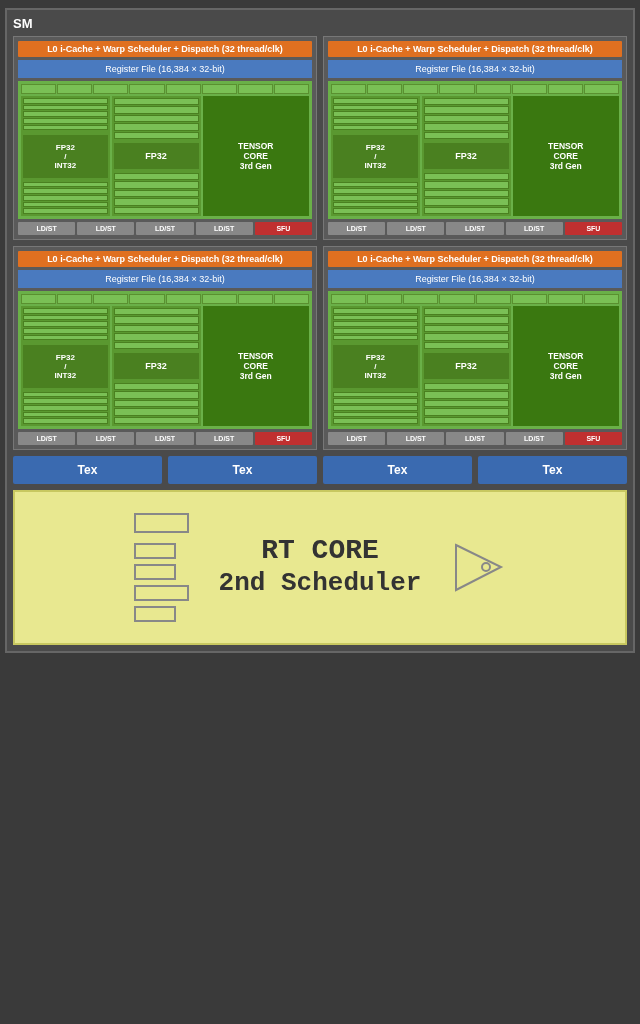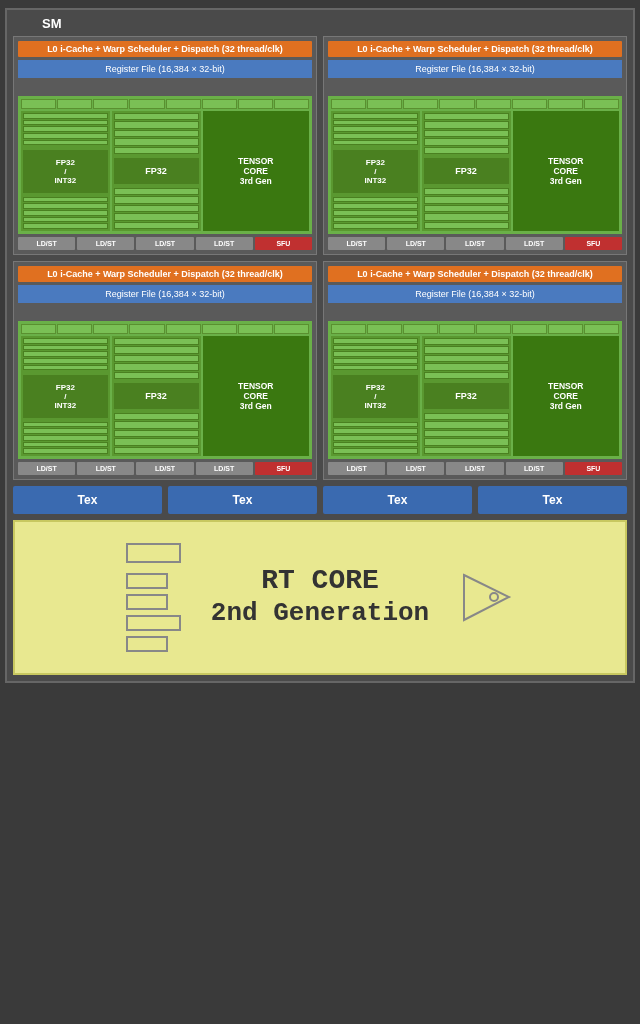--- a/index.html
+++ b/index.html
@@ -15,21 +15,20 @@
       margin: 8px auto;
       background: #4a4a4a;
       border: 2px solid #666;
       padding: 6px;
     }
     .sm-label {
       color: #fff;
       font-size: 13px;
       font-weight: bold;
       margin-bottom: 5px;
-      margin-left: 29px;
     }
     .quad-grid {
       display: grid;
       grid-template-columns: 1fr 1fr;
       gap: 6px;
       margin-bottom: 6px;
     }
     .sub-sm {
       background: #5a5a5a;
       border: 1px solid #777;
@@ -44,21 +43,21 @@
       padding: 3px 4px;
       margin-bottom: 3px;
       border-radius: 1px;
     }
     .reg-file {
       background: #4a7abf;
       color: #fff;
       font-size: 9px;
       text-align: center;
       padding: 4px;
-      margin-bottom: 18px;
+      margin-bottom: 3px;
     }
     .bottom-units {
       display: grid;
       grid-template-columns: 1fr 1fr 1fr 1fr 1fr;
       gap: 2px;
       margin-top: 2px;
     }
     .ldst-unit {
       background: #888;
       color: #fff;
@@ -397,21 +396,21 @@
       </div>
       <div style="display:flex; gap:5px; flex-direction:column; margin-top:4px;">
         <div style="border:2px solid #888; width:42px; height:16px;"></div>
         <div style="border:2px solid #888; width:42px; height:16px;"></div>
         <div style="border:2px solid #888; width:55px; height:16px;"></div>
         <div style="border:2px solid #888; width:42px; height:16px;"></div>
       </div>
     </div>
     <div style="text-align:center;font-family:Liberation Mono, monospace;">
       <div style="color:#333; font-size:28px; font-weight:bold; line-height:1.2;">RT CORE</div>
-      <div style="color:#333; font-size:26px; font-weight:bold; line-height:1.3;">2nd Generation</div>
+      <div style="color:#333; font-size:26px; font-weight:bold; line-height:1.3;">2nd Scheduler</div>
     </div>
     <div style="display:flex; align-items:center;">
 
       <svg width="55" height="55" viewBox="0 0 55 55">
         <polygon points="5,5 50,27 5,50" fill="none" stroke="#888" stroke-width="2"></polygon>
         <circle cx="35" cy="27" r="4" fill="none" stroke="#888" stroke-width="2"></circle>
       </svg>
     </div>
   </div>
 </div>

